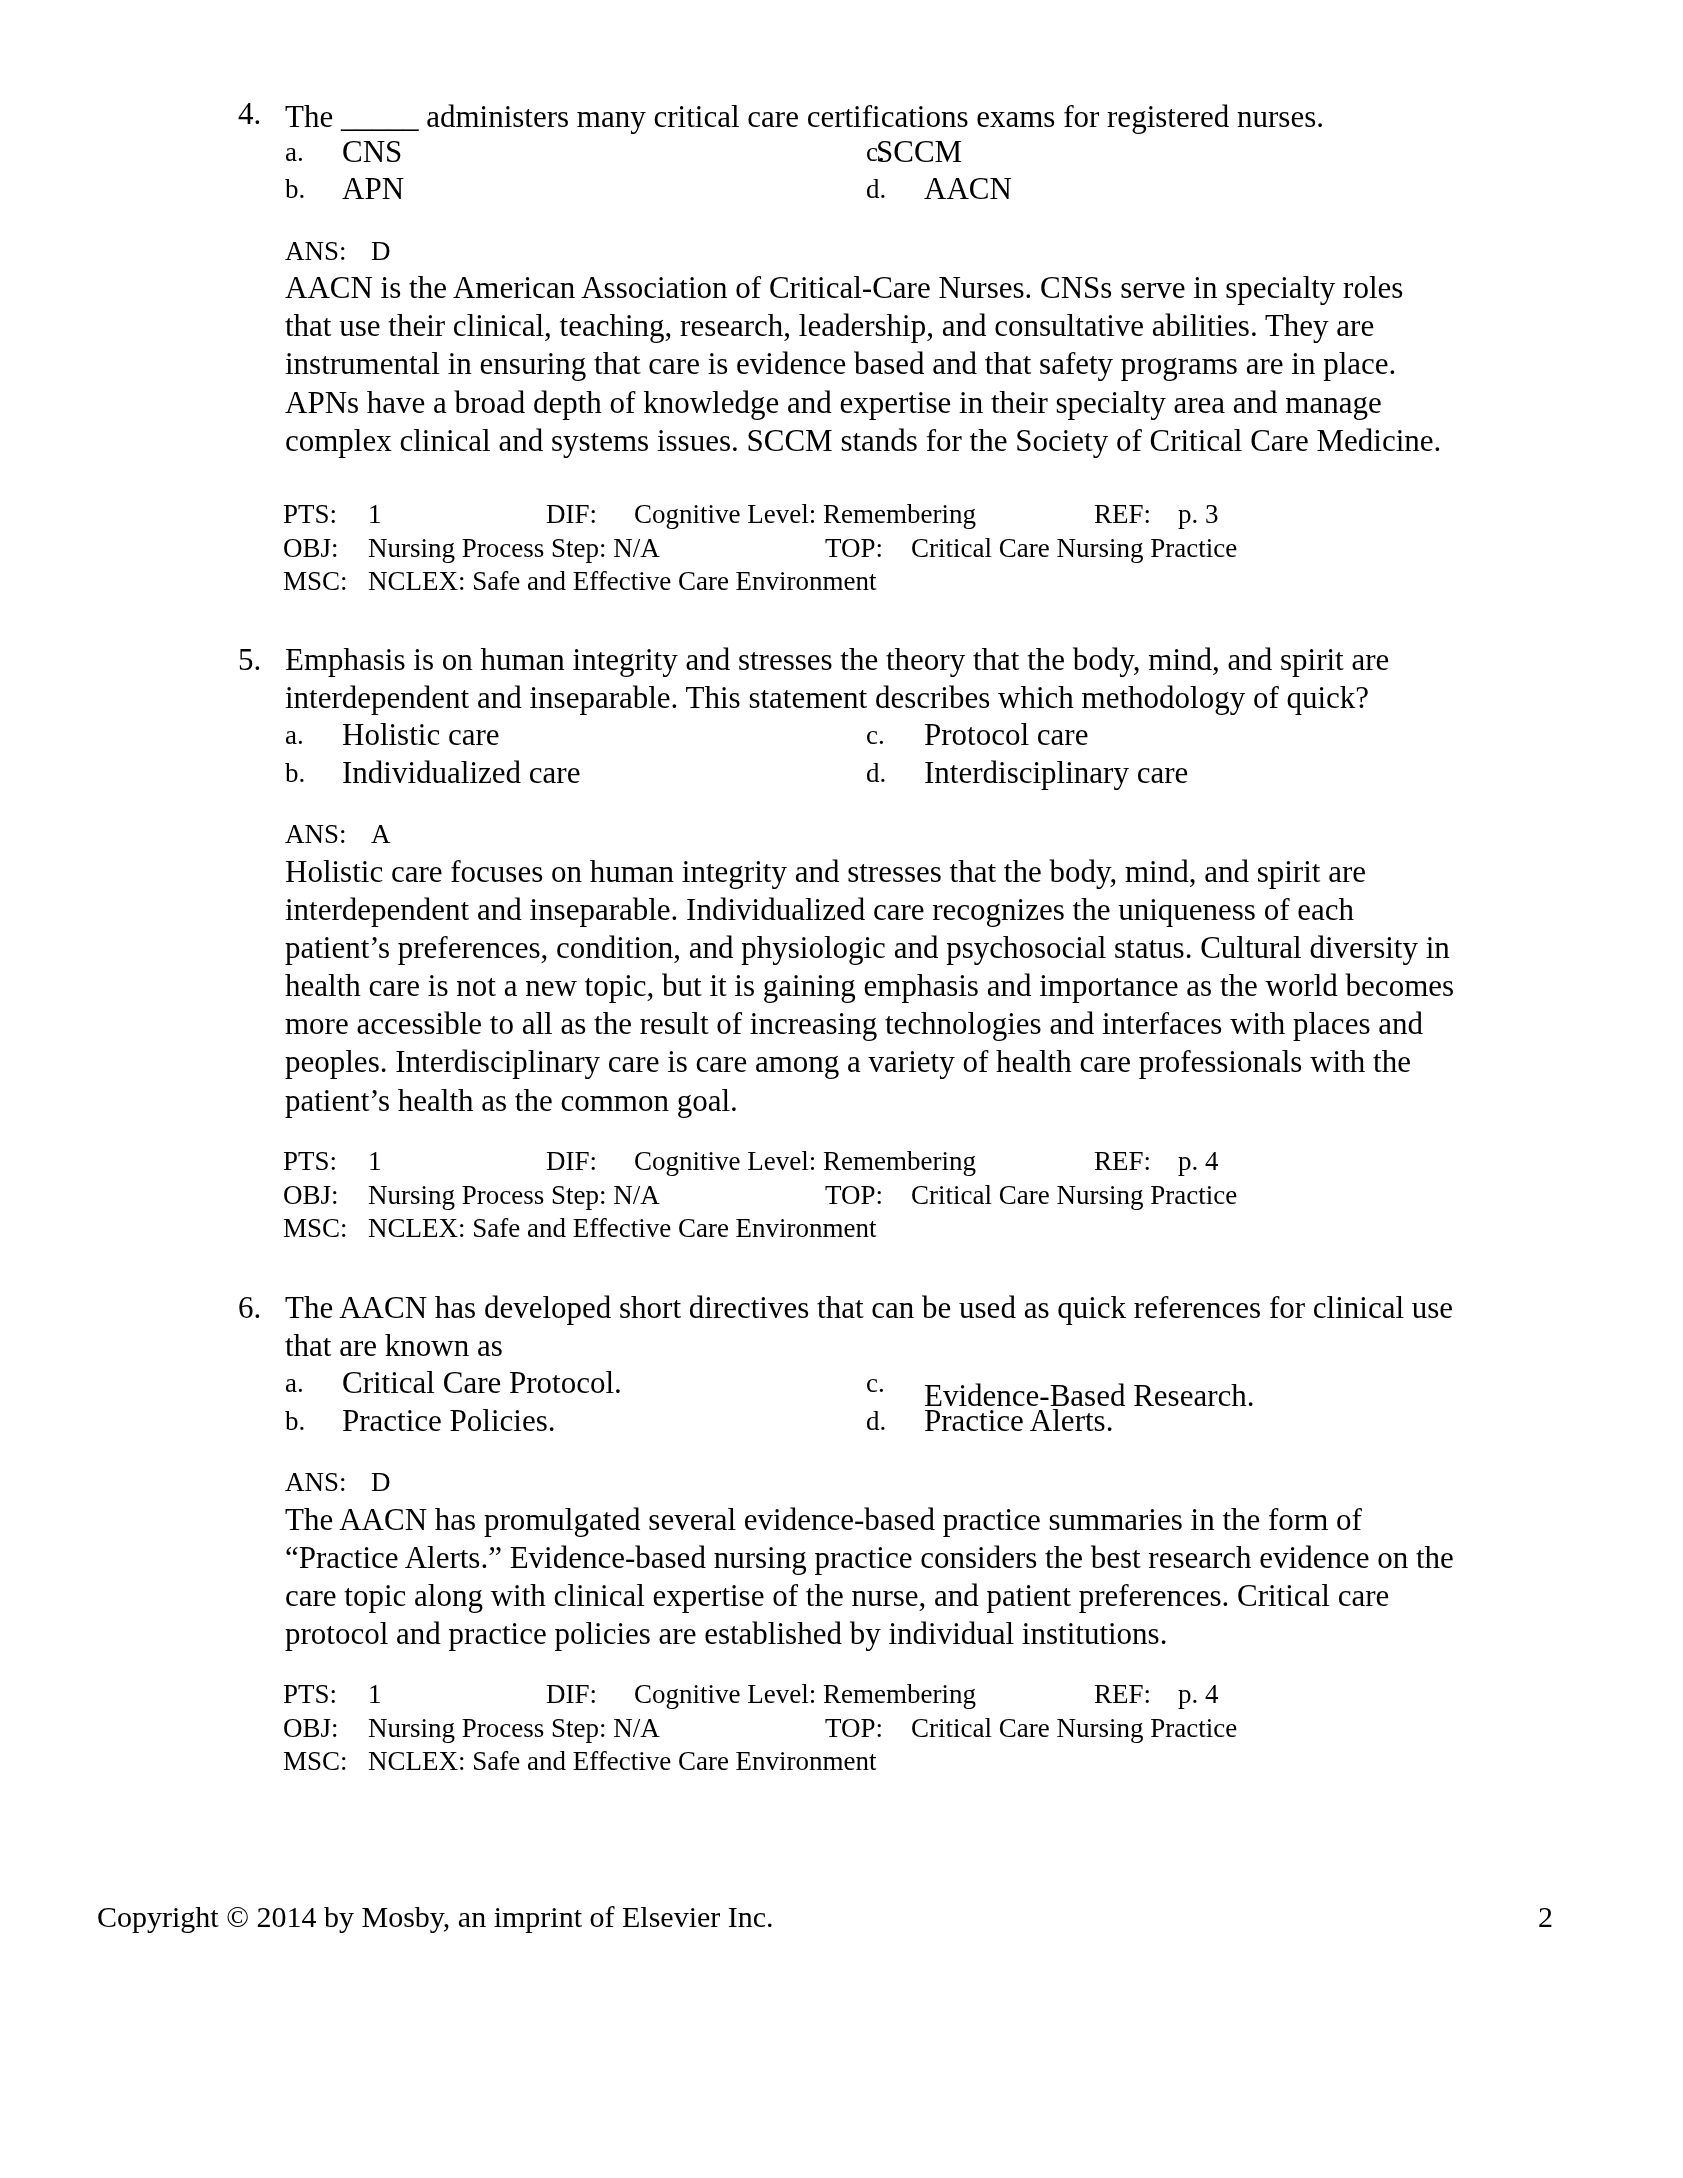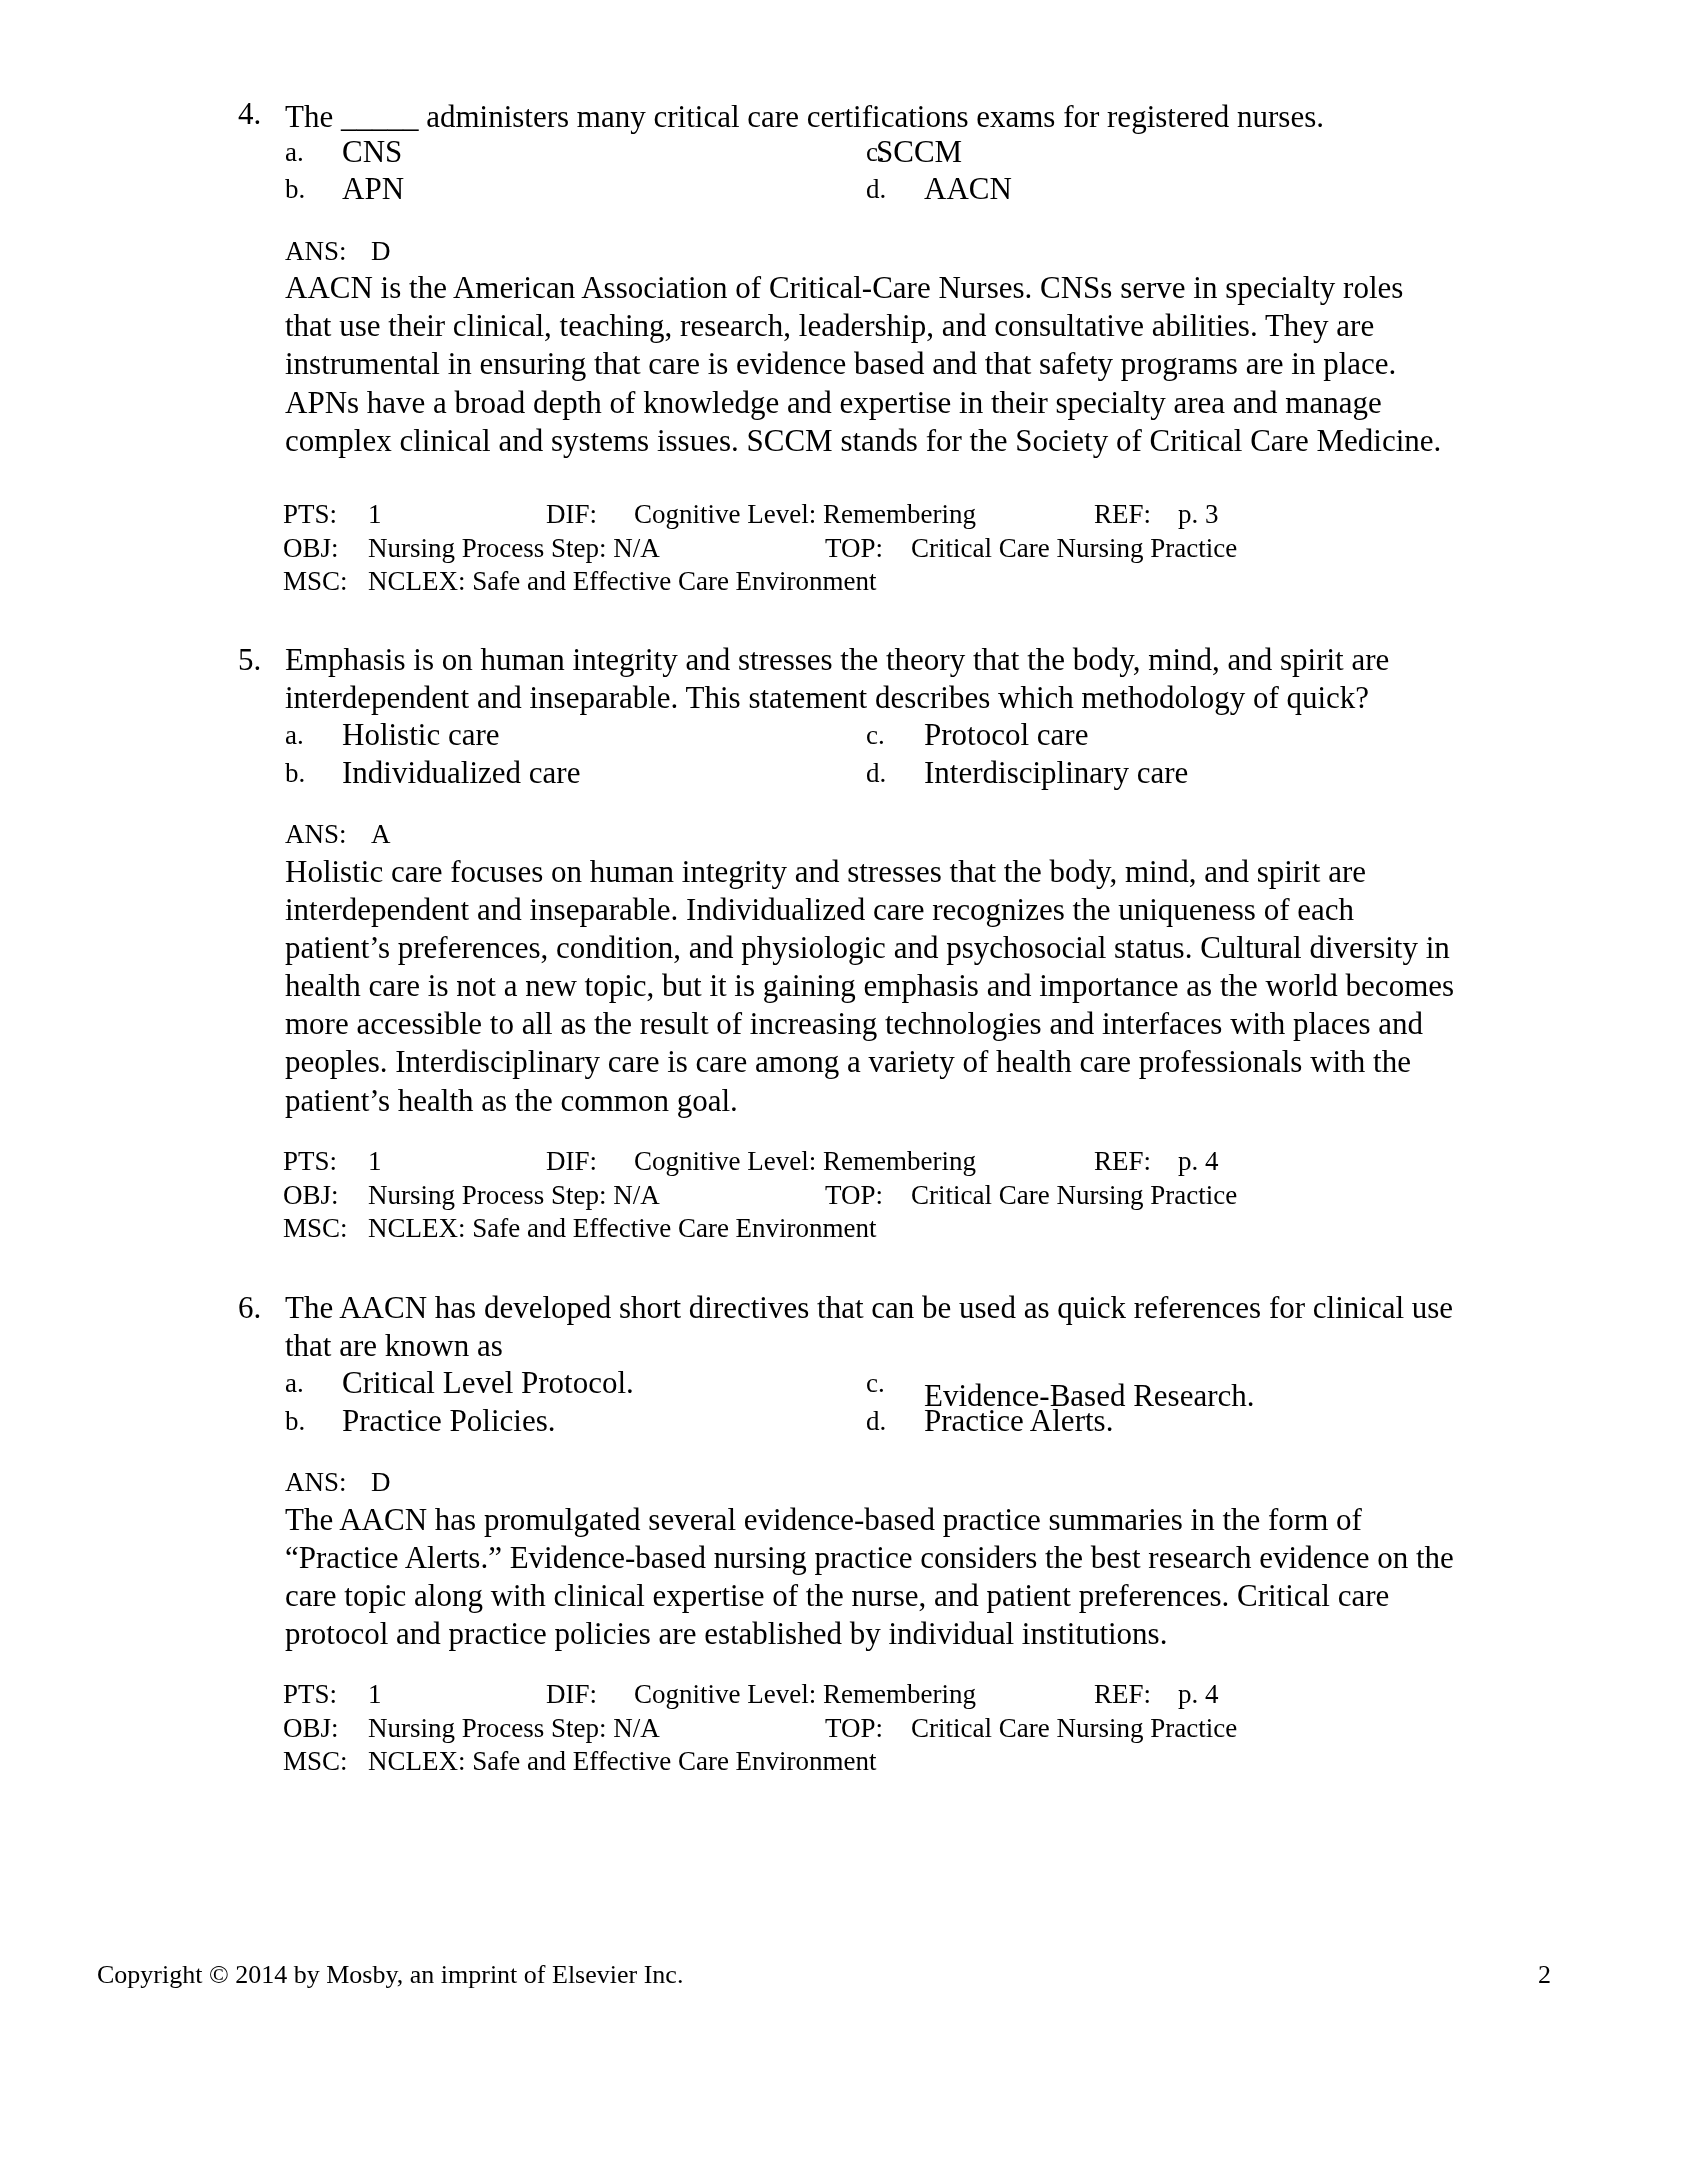--- a/index.html
+++ b/index.html
@@ -4,21 +4,21 @@
 <style>
   html, body { margin:0; padding:0; background:#ffffff; }
   body { width:1683px; height:2178px; position:relative; overflow:hidden;
          font-family:"Liberation Serif", "DejaVu Serif", serif; color:#000; }
   .q { position:absolute; left:0; width:1683px; }
   .line { position:absolute; white-space:nowrap; font-size:31px; line-height:38px; }
   .qnum { left:238px; }
   .qtext { left:285px; }
   .opt-letter { font-size:27px; }
   .meta { position:absolute; white-space:nowrap; font-size:27px; line-height:34px; }
-  .footer { position:absolute; top:1958px; font-size:26px; line-height:34px; white-space:nowrap; }
+  .footer { position:absolute; top:1900px; font-size:30px; line-height:34px; white-space:nowrap; }
 </style>
 </head>
 <body>
 
 <div class="q" style="top:95px;">
   <span class="line qnum" style="top:0">4.</span>
   <span class="line qtext" style="top:3px">The _____ administers many critical care certifications exams for registered nurses.</span>
 
   <span class="line opt-letter" style="top:38px;left:285px">a.</span>
   <span class="line" style="top:38px;left:342px">CNS</span>
@@ -104,21 +104,21 @@
     <span class="meta" style="top:570px;left:368px">NCLEX: Safe and Effective Care Environment</span>
   </div>
 </div>
 
 <div class="q" style="top:1289px;">
   <span class="line qnum" style="top:0">6.</span>
   <span class="line qtext" style="top:0">The AACN has developed short directives that can be used as quick references for clinical use</span>
   <span class="line qtext" style="top:38px">that are known as</span>
 
   <span class="line opt-letter" style="top:75px;left:285px">a.</span>
-  <span class="line" style="top:75px;left:342px">Critical Level Protocol.</span>
+  <span class="line" style="top:75px;left:342px">Critical Care Protocol.</span>
   <span class="line opt-letter" style="top:75px;left:866px">c.</span>
   <span class="line" style="top:88px;left:924px">Evidence-Based Research.</span>
 
   <span class="line opt-letter" style="top:113px;left:285px">b.</span>
   <span class="line" style="top:113px;left:342px">Practice Policies.</span>
   <span class="line opt-letter" style="top:113px;left:866px">d.</span>
   <span class="line" style="top:113px;left:924px">Practice Alerts.</span>
 
   <span class="meta" style="top:176px;left:285px">ANS:</span>
   <span class="meta" style="top:176px;left:371px">D</span>

